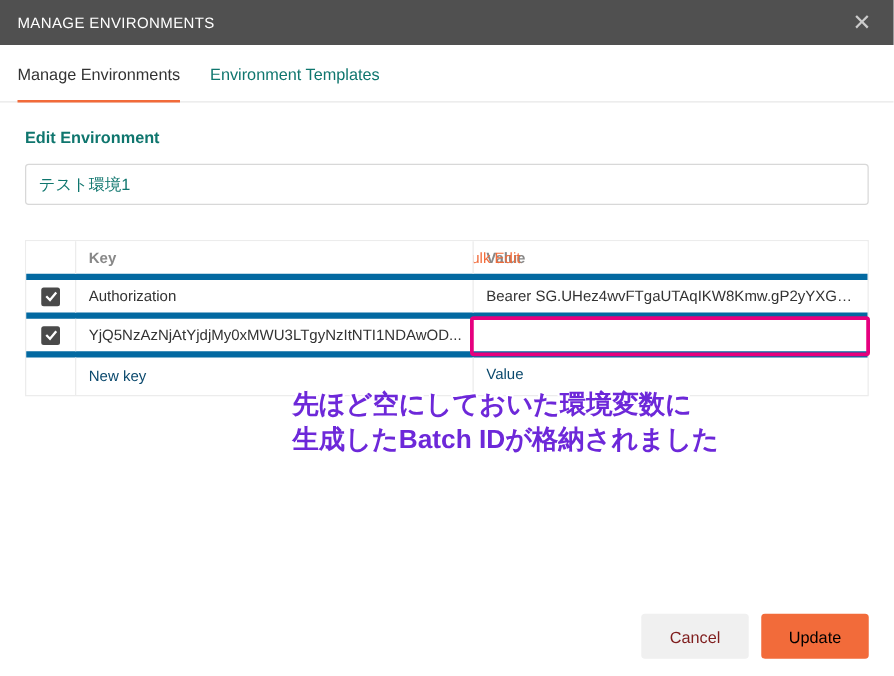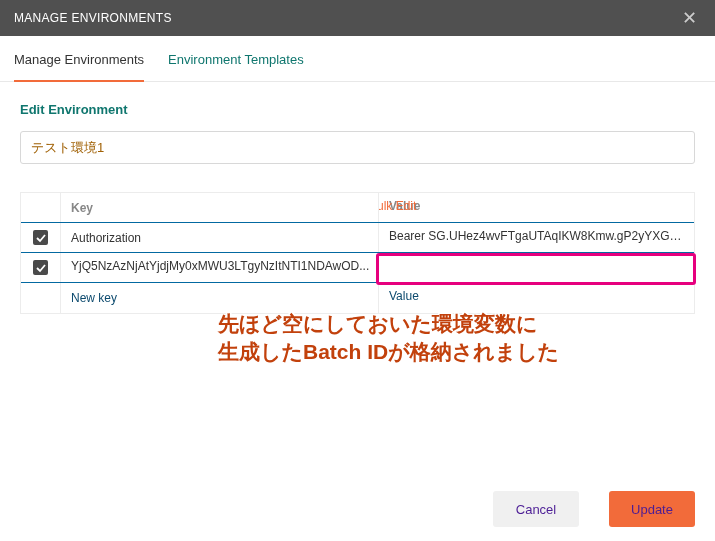--- a/index.html
+++ b/index.html
@@ -62,30 +62,30 @@
     color: #0f766e;
     font-weight: 600;
     margin-bottom: 14px;
   }
   .env-name-input {
     width: 100%;
     border: 1px solid #d8d8d8;
     border-radius: 3px;
     padding: 8px 10px;
     font-size: 13px;
-    color: #a16207;
+    color: #0f766e;
     outline: none;
   }
   .table-wrap {
     margin-top: 28px;
     border: 1px solid #ececec;
   }
   .table-row {
     display: flex;
-    border-bottom: 1px solid #0369a1;
+    border-bottom: 5px solid #0369a1;
     min-height: 30px;
     align-items: stretch;
   }
   .table-row:last-child { border-bottom: none; }
   .col-check {
     width: 40px;
     display: flex;
     align-items: center;
     justify-content: center;
     border-right: 1px solid #ececec;
@@ -145,29 +145,30 @@
   .highlight-box {
     position: absolute;
     border: 3px solid #e6007e;
     border-radius: 3px;
     pointer-events: none;
   }
   .annotation {
     position: absolute;
     font-size: 21px;
     font-weight: 700;
-    color: #c2410c;
+    color: #6d28d9;
     line-height: 1.35;
     white-space: nowrap;
     text-shadow:
       -1.5px -1.5px 0 #fff, 1.5px -1.5px 0 #fff,
       -1.5px  1.5px 0 #fff, 1.5px  1.5px 0 #fff,
       -1.5px 0 0 #fff, 1.5px 0 0 #fff,
       0 -1.5px 0 #fff, 0 1.5px 0 #fff;
     font-family: "Hiragino Sans", "Yu Gothic", Meiryo, sans-serif;
+    margin-left: 16px;
   }
   .footer {
     position: absolute;
     bottom: 0;
     right: 0;
     padding: 14px 20px;
     display: flex;
     gap: 10px;
   }
   .btn {
@@ -176,26 +177,25 @@
     border-radius: 3px;
     display: flex;
     align-items: center;
     justify-content: center;
     font-size: 13px;
     cursor: pointer;
     border: none;
   }
   .btn-cancel {
     background: #f0f0f0;
-    color: #4c1d95;
+    color: #7f1d1d;
   }
   .btn-update {
     background: #f26b3a;
-    color: #4c1d95;
-    margin-left: 20px;
+    color: #000000;
   }
 </style>
 </head>
 <body>
 
 <div class="header">
   <div class="header-title">MANAGE ENVIRONMENTS</div>
   <div class="close-btn">✕</div>
 </div>
 

